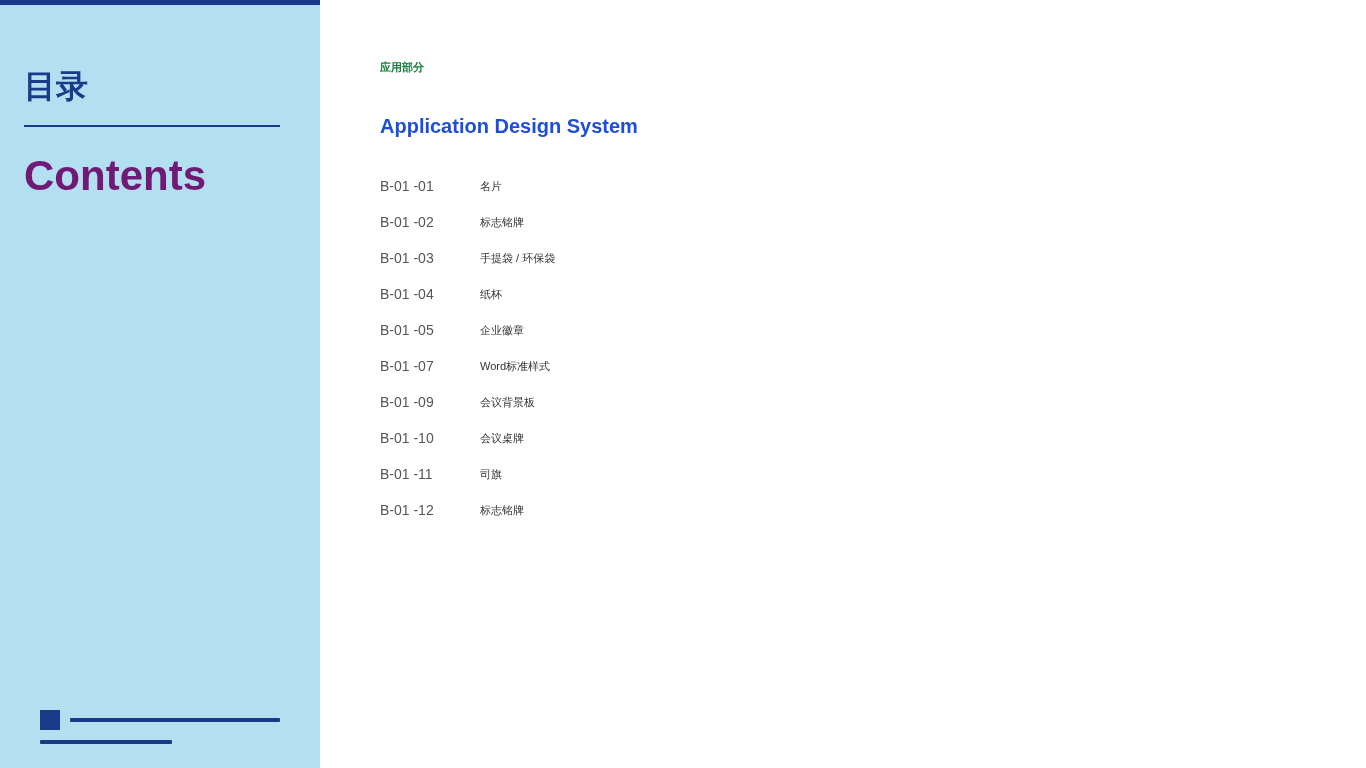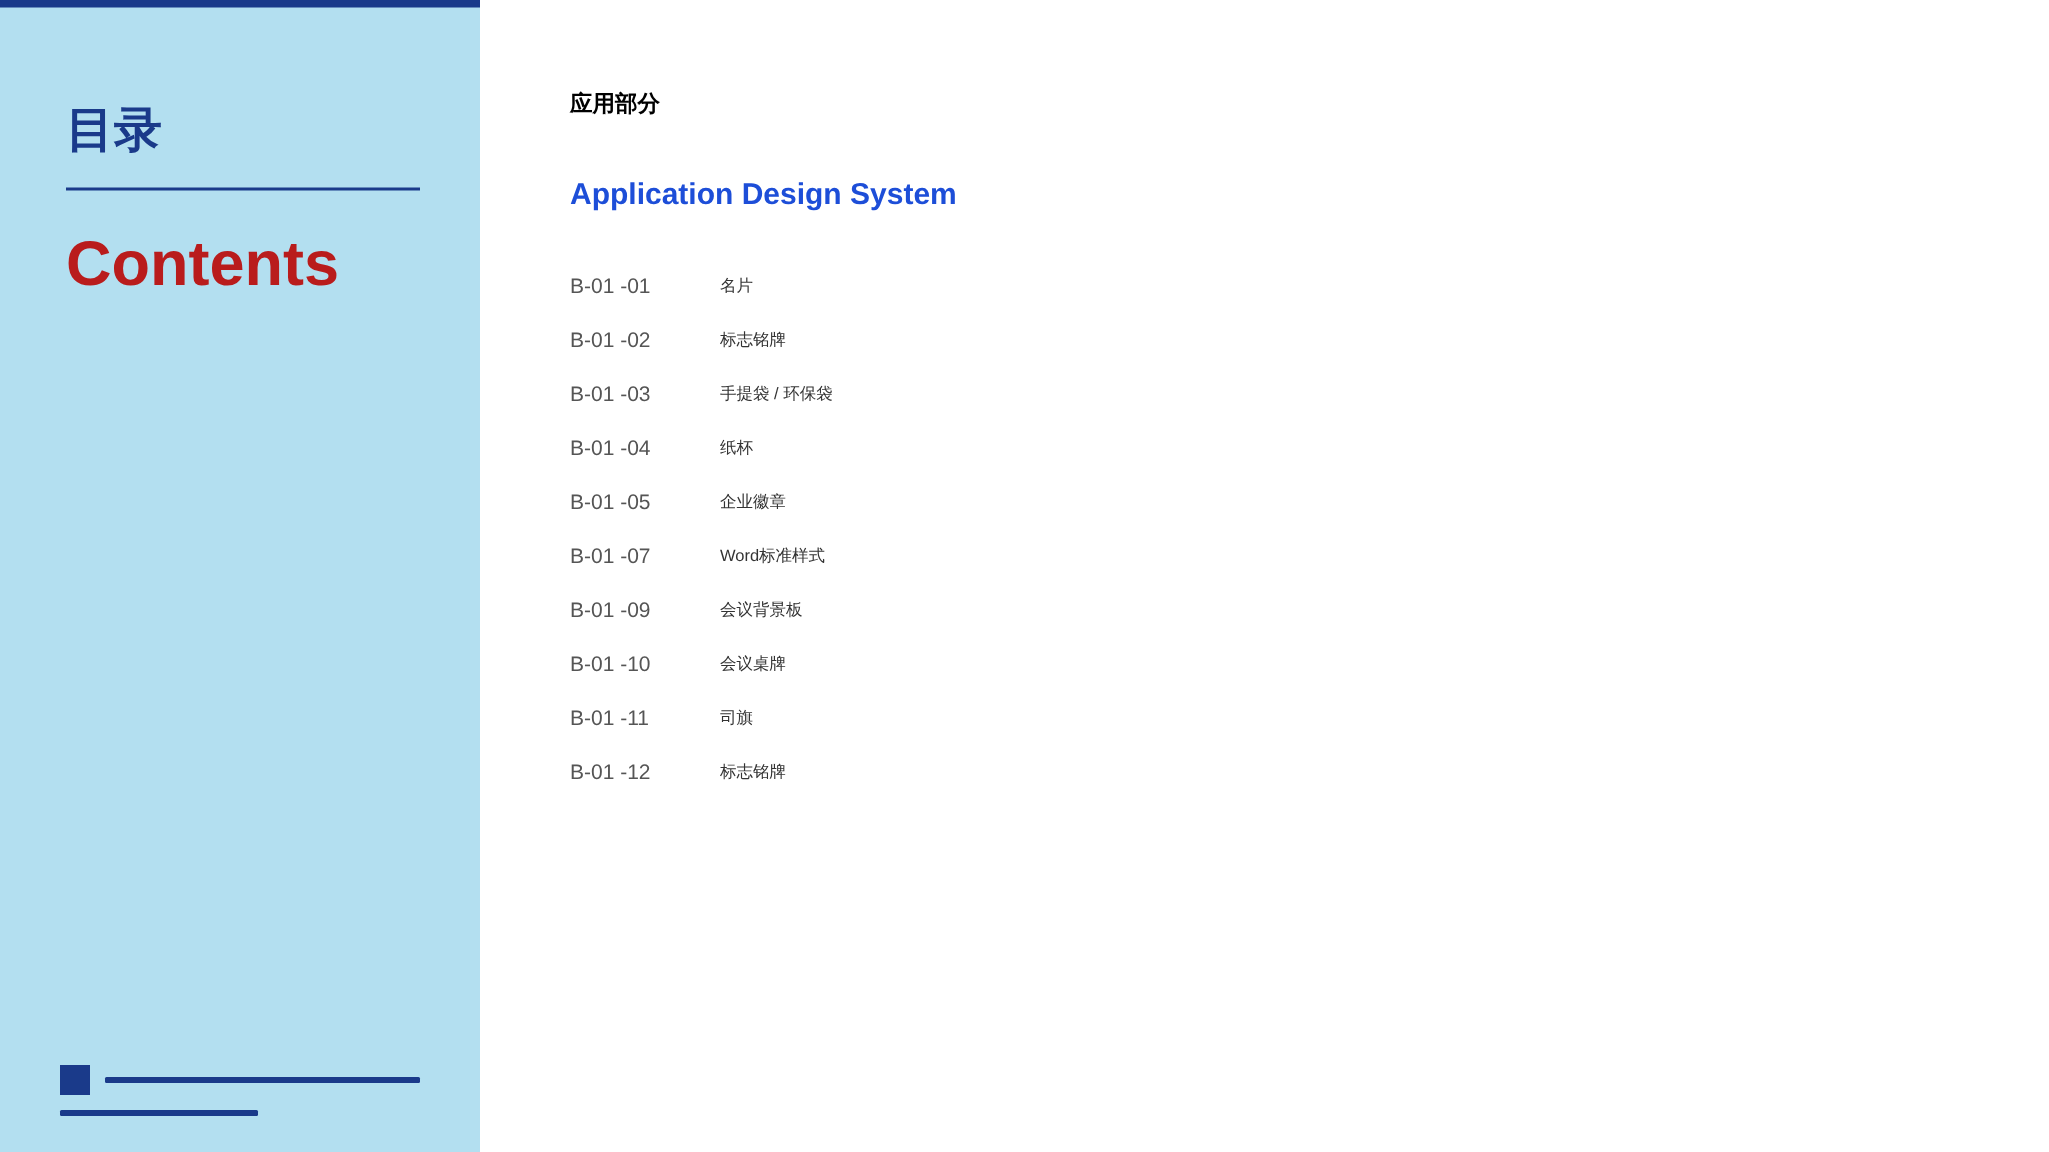--- a/index.html
+++ b/index.html
@@ -21,54 +21,54 @@
       width: 320px;
       min-width: 320px;
       background: #b3dff0;
       display: flex;
       flex-direction: column;
       padding: 0;
       position: relative;
     }
 
     .sidebar-content {
-      padding: 40px 40px 0 44px;
+      padding: 40px 40px 0 24px;
       flex: 1;
       border-radius: 15px;
     }
 
     .sidebar-title-zh {
       font-size: 32px;
       font-weight: bold;
       color: #1a3a8a;
       margin-bottom: 8px;
       margin-top: 20px;
       padding-bottom: 16px;
       border-bottom: 2px solid #1a3a8a;
     }
 
     .sidebar-title-en {
       font-size: 42px;
       font-weight: bold;
-      color: #b91c1c;
+      color: #701a75;
       margin-top: 24px;
       line-height: 1.2;
     }
 
     .main-content {
       flex: 1;
       background: #ffffff;
       padding: 60px 60px 40px 60px;
       overflow-y: auto;
     }
 
     .section-label-zh {
-      font-size: 15px;
-      font-weight: bold;
-      color: #000000;
+      font-size: 11px;
+      font-weight: bold;
+      color: #15803d;
       margin-bottom: 4px;
     }
 
     .section-label-en {
       font-size: 20px;
       font-weight: bold;
       color: #1d4ed8;
       margin-bottom: 30px;
       margin-top: 40px;
     }

